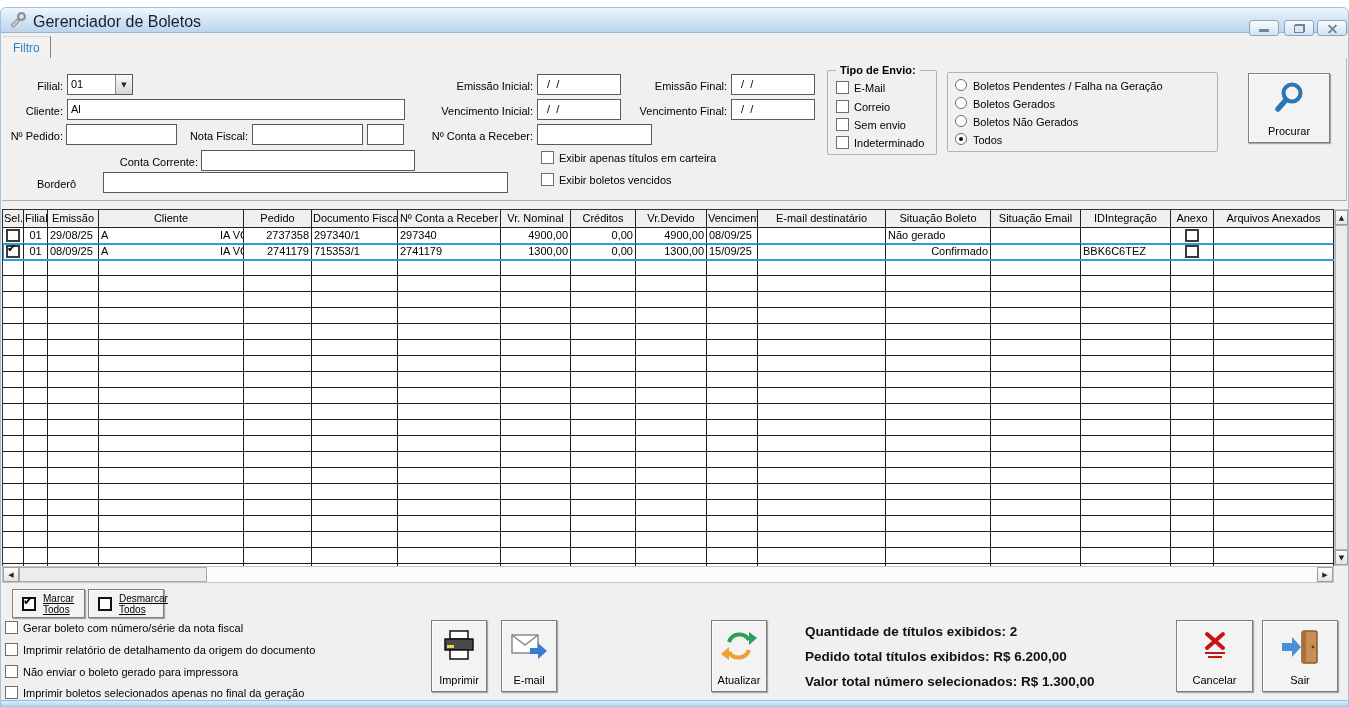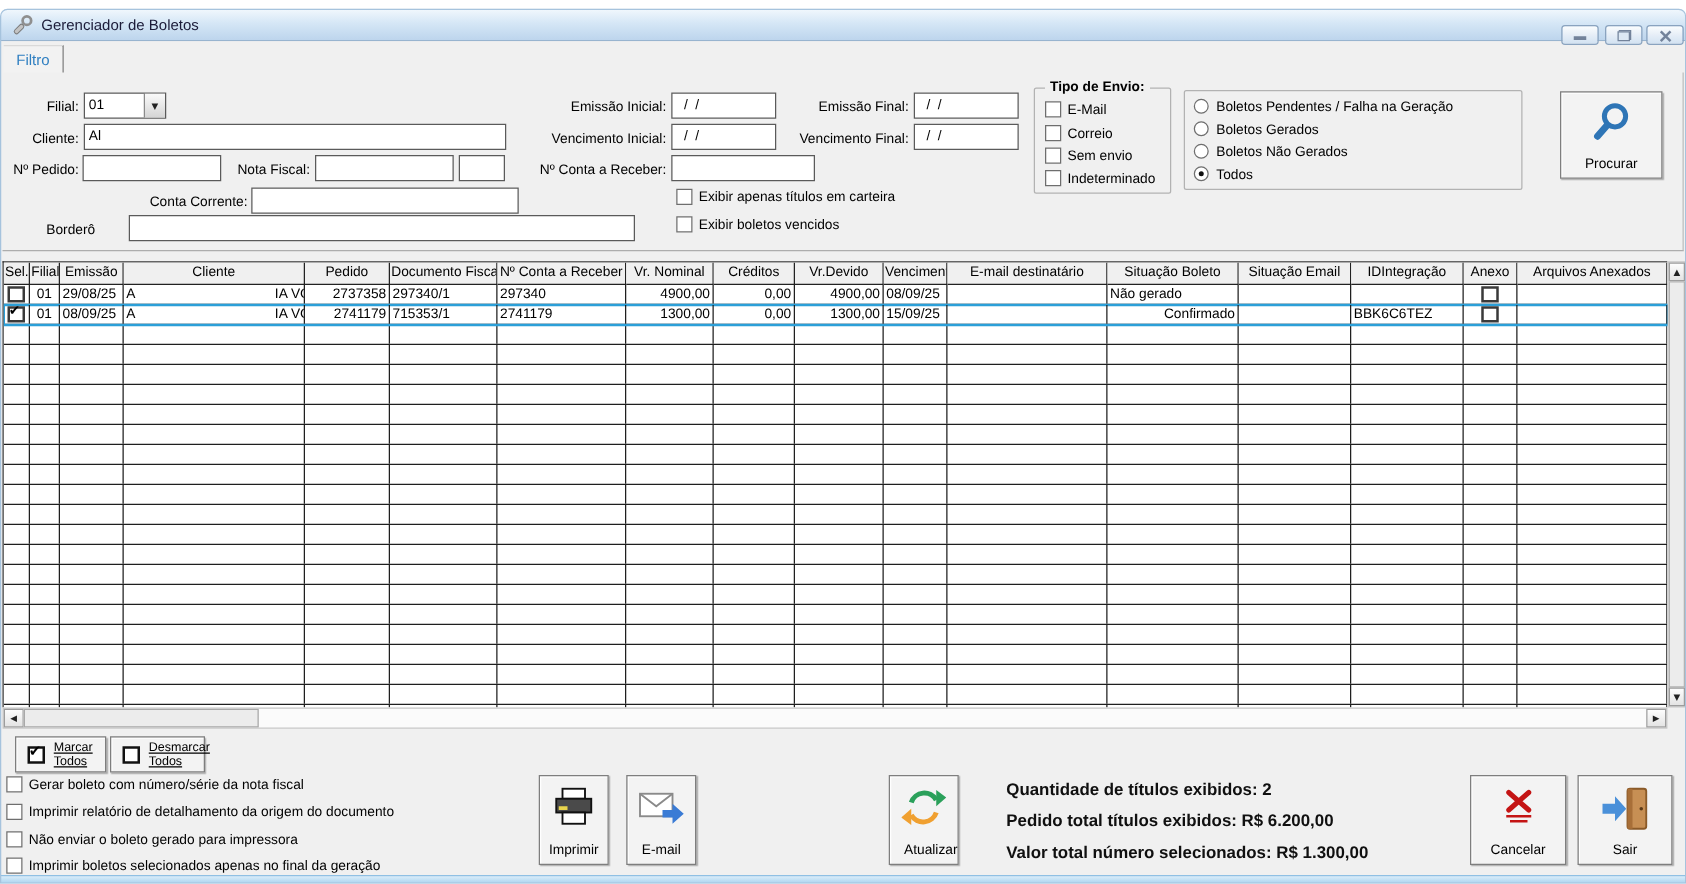--- a/index.html
+++ b/index.html
@@ -6,21 +6,21 @@
   html,body { background:#fff; }
   body { font-family:"Liberation Sans", sans-serif; font-size:11px; color:#000; }
   .screen { position:relative; width:1349px; height:707px; background:#fff; overflow:hidden; }
   .winbg { position:absolute; left:0; top:7px; right:0; bottom:0; background:#f0f0f0; border-radius:6px 6px 0 0; }
   .winframe { position:absolute; left:0; top:7px; right:0; bottom:0; border:1px solid #a6c3dd; border-radius:6px 6px 0 0; pointer-events:none; z-index:50; }
 
   
   .titlebar { position:absolute; left:0; top:7px; width:100%; height:26px;
     background:linear-gradient(#f2f8fd,#d6e7f6 45%,#bdd5ed);
     border-bottom:1px solid #98b4cf; border-radius:6px 6px 0 0; z-index:5; }
-  .title-text { position:absolute; left:33px; top:6px; font-size:12px; color:#1b1b38; }
+  .title-text { position:absolute; left:33px; top:6px; font-size:16px; color:#1b1b38; }
   .title-icon { position:absolute; left:9px; top:4px; width:18px; height:18px; }
   .wbtn { position:absolute; top:13px; width:30px; height:16px; border:1px solid #8aa3bf; border-radius:3px;
     background:linear-gradient(#fbfdfe,#e6eef7 50%,#d2e2f2); z-index:6; }
   .wbtn-min { left:1249px; } .wbtn-rest { left:1284px; } .wbtn-close { left:1317px; }
   .g-min { width:10px; height:3px; background:#73839b; margin:8px auto 0; }
   .g-rest { position:relative; width:11px; height:9px; margin:3px auto 0; }
   .g-rest:before { content:""; position:absolute; right:0; top:0; width:8px; height:6px; border:1px solid #73839b; background:#e8f0f8; }
   .g-rest:after  { content:""; position:absolute; left:0; bottom:0; width:8px; height:6px; border:1px solid #73839b; background:#dce8f4; }
   .g-x { position:relative; width:9px; height:9px; margin:3px auto 0; }
   .g-x:before,.g-x:after { content:""; position:absolute; left:-1px; top:4px; width:11px; height:2px; background:#73839b; }
@@ -680,21 +680,21 @@
     <div class="blabel">Imprimir</div>
   </div>
   <div class="push act" style="left:501px;">
     <svg width="38" height="36" viewBox="0 0 38 36">
       <rect x="2" y="7" width="26" height="18" fill="#fff" stroke="#8a8a8a" stroke-width="1.5"></rect>
       <path d="M2 7 L15 17 L28 7" fill="none" stroke="#8a8a8a" stroke-width="1.5"></path>
       <polygon points="20,20 28,20 28,15 37,23 28,31 28,26 20,26" fill="#3a7bd5"></polygon>
     </svg>
     <div class="blabel">E-mail</div>
   </div>
-  <div class="push act" style="left:711px;text-align:right;">
+  <div class="push act" style="left:711px;">
     <svg width="36" height="36" viewBox="0 0 36 36">
       <path d="M8 14 A 11 11 0 0 1 28 12" fill="none" stroke="#2aa05a" stroke-width="4"></path>
       <polygon points="28,4 28,17 36,10" fill="#2aa05a"></polygon>
       <path d="M28 22 A 11 11 0 0 1 8 24" fill="none" stroke="#f0a030" stroke-width="4"></path>
       <polygon points="8,19 8,32 0,26" fill="#f0a030"></polygon>
     </svg>
     <div class="blabel">Atualizar</div>
   </div>
 
   <div class="sum" style="top:624px;">Quantidade de títulos exibidos: 2</div>

